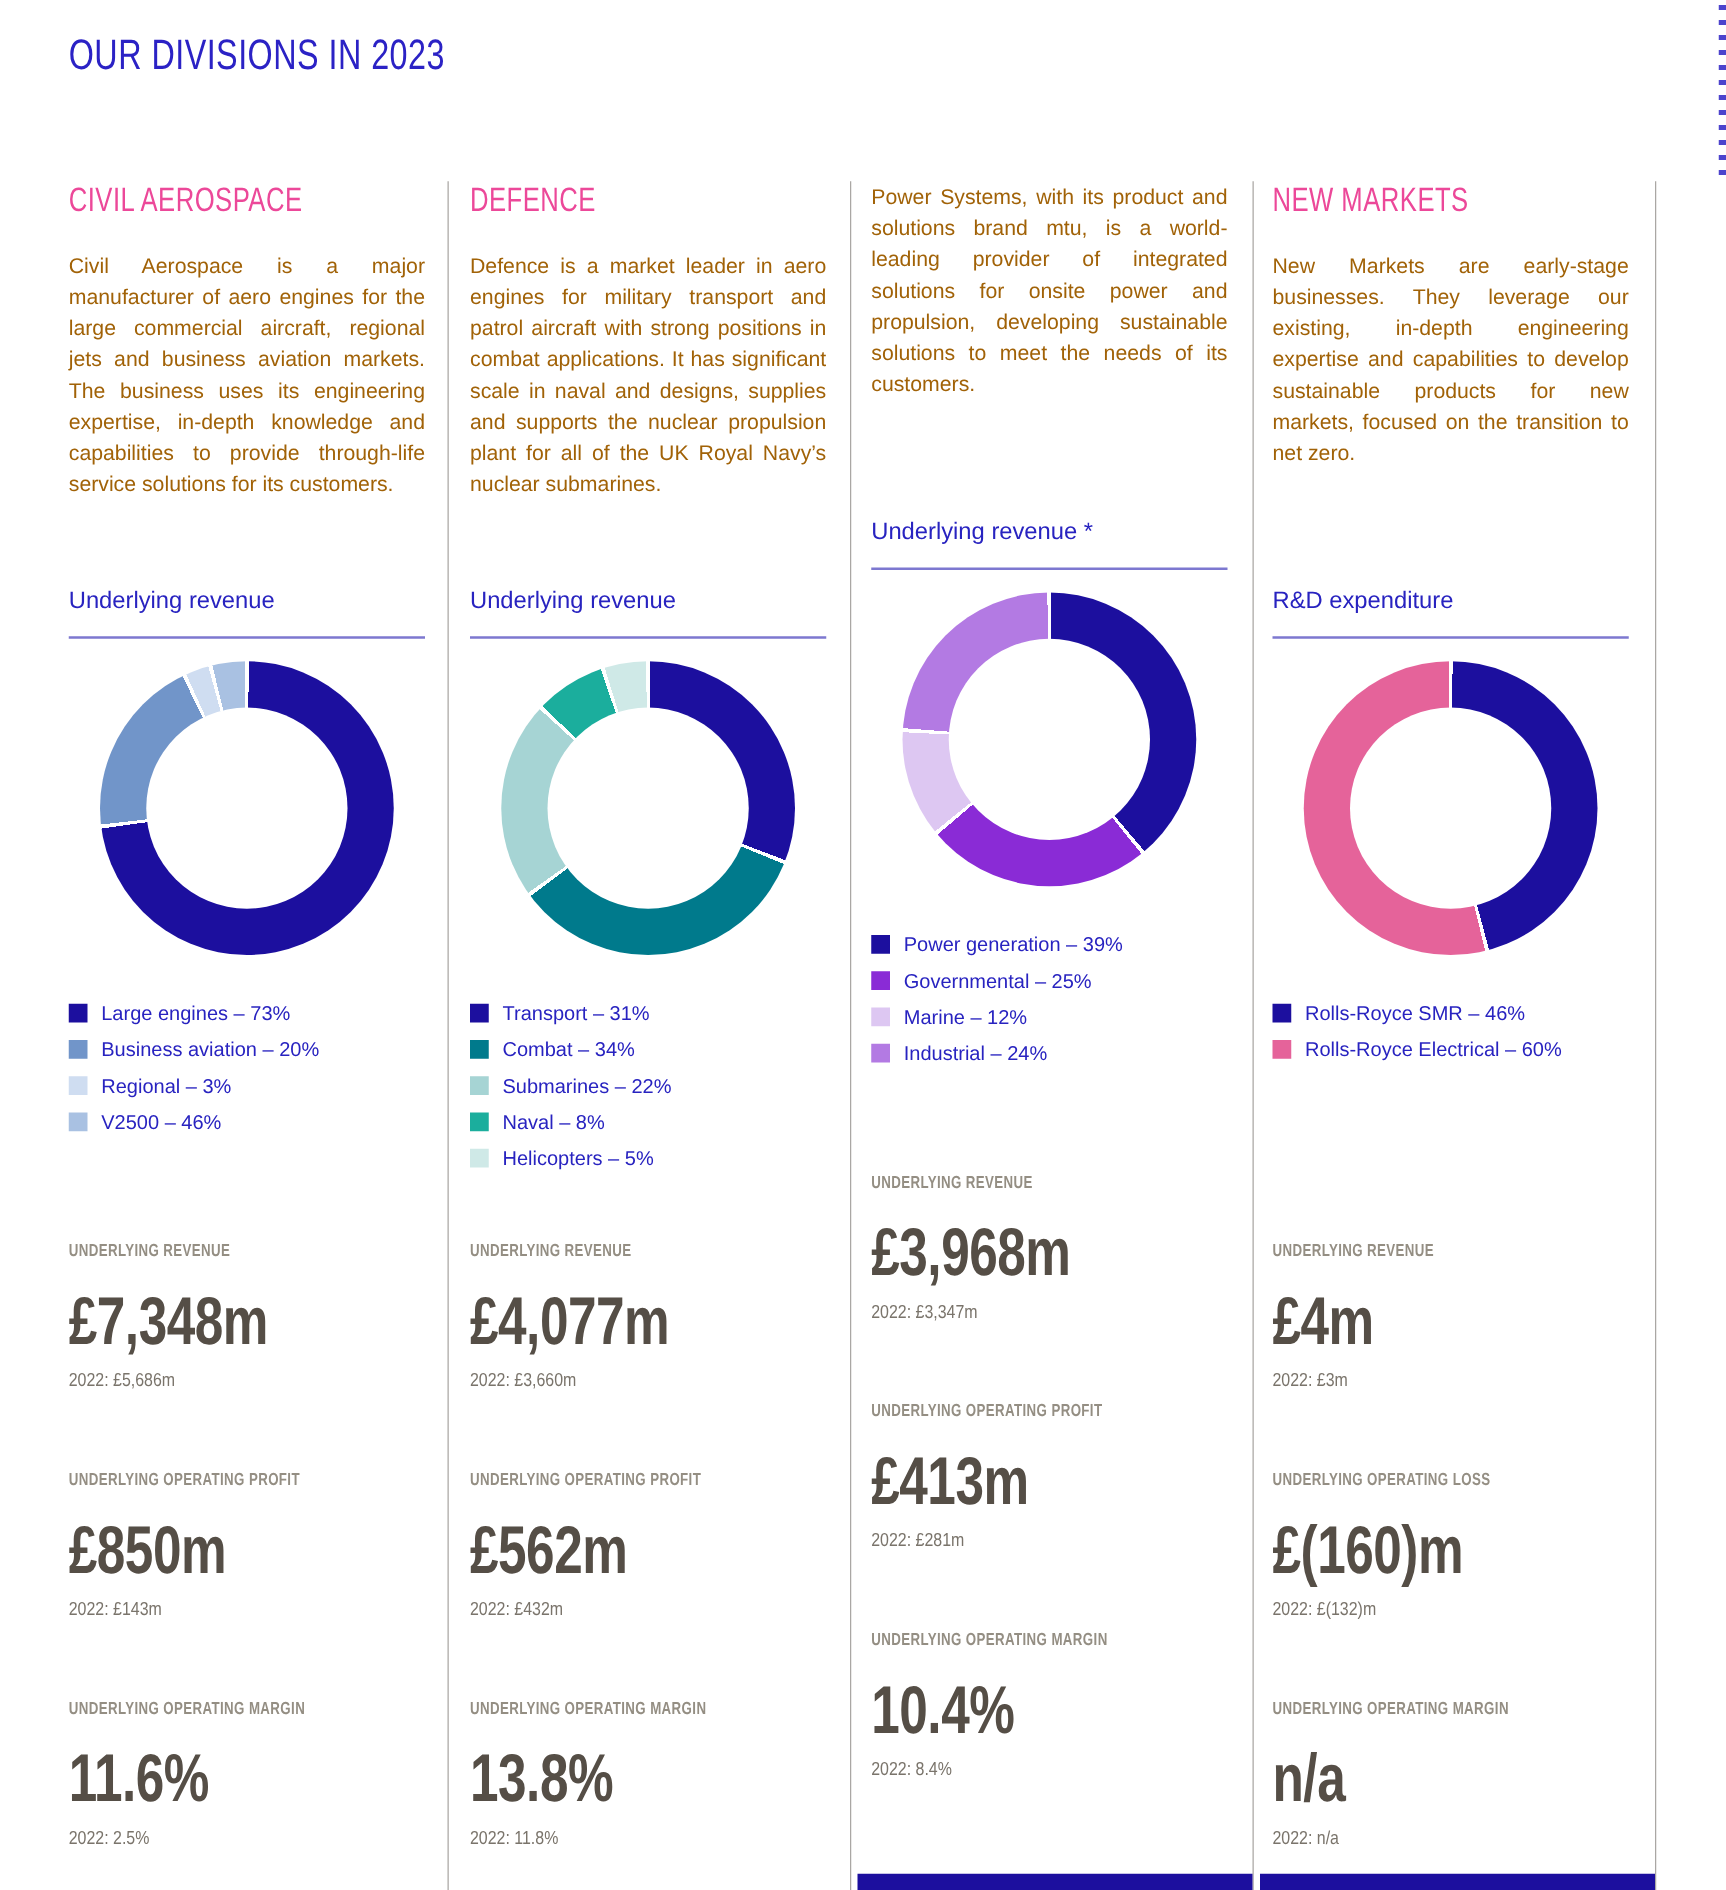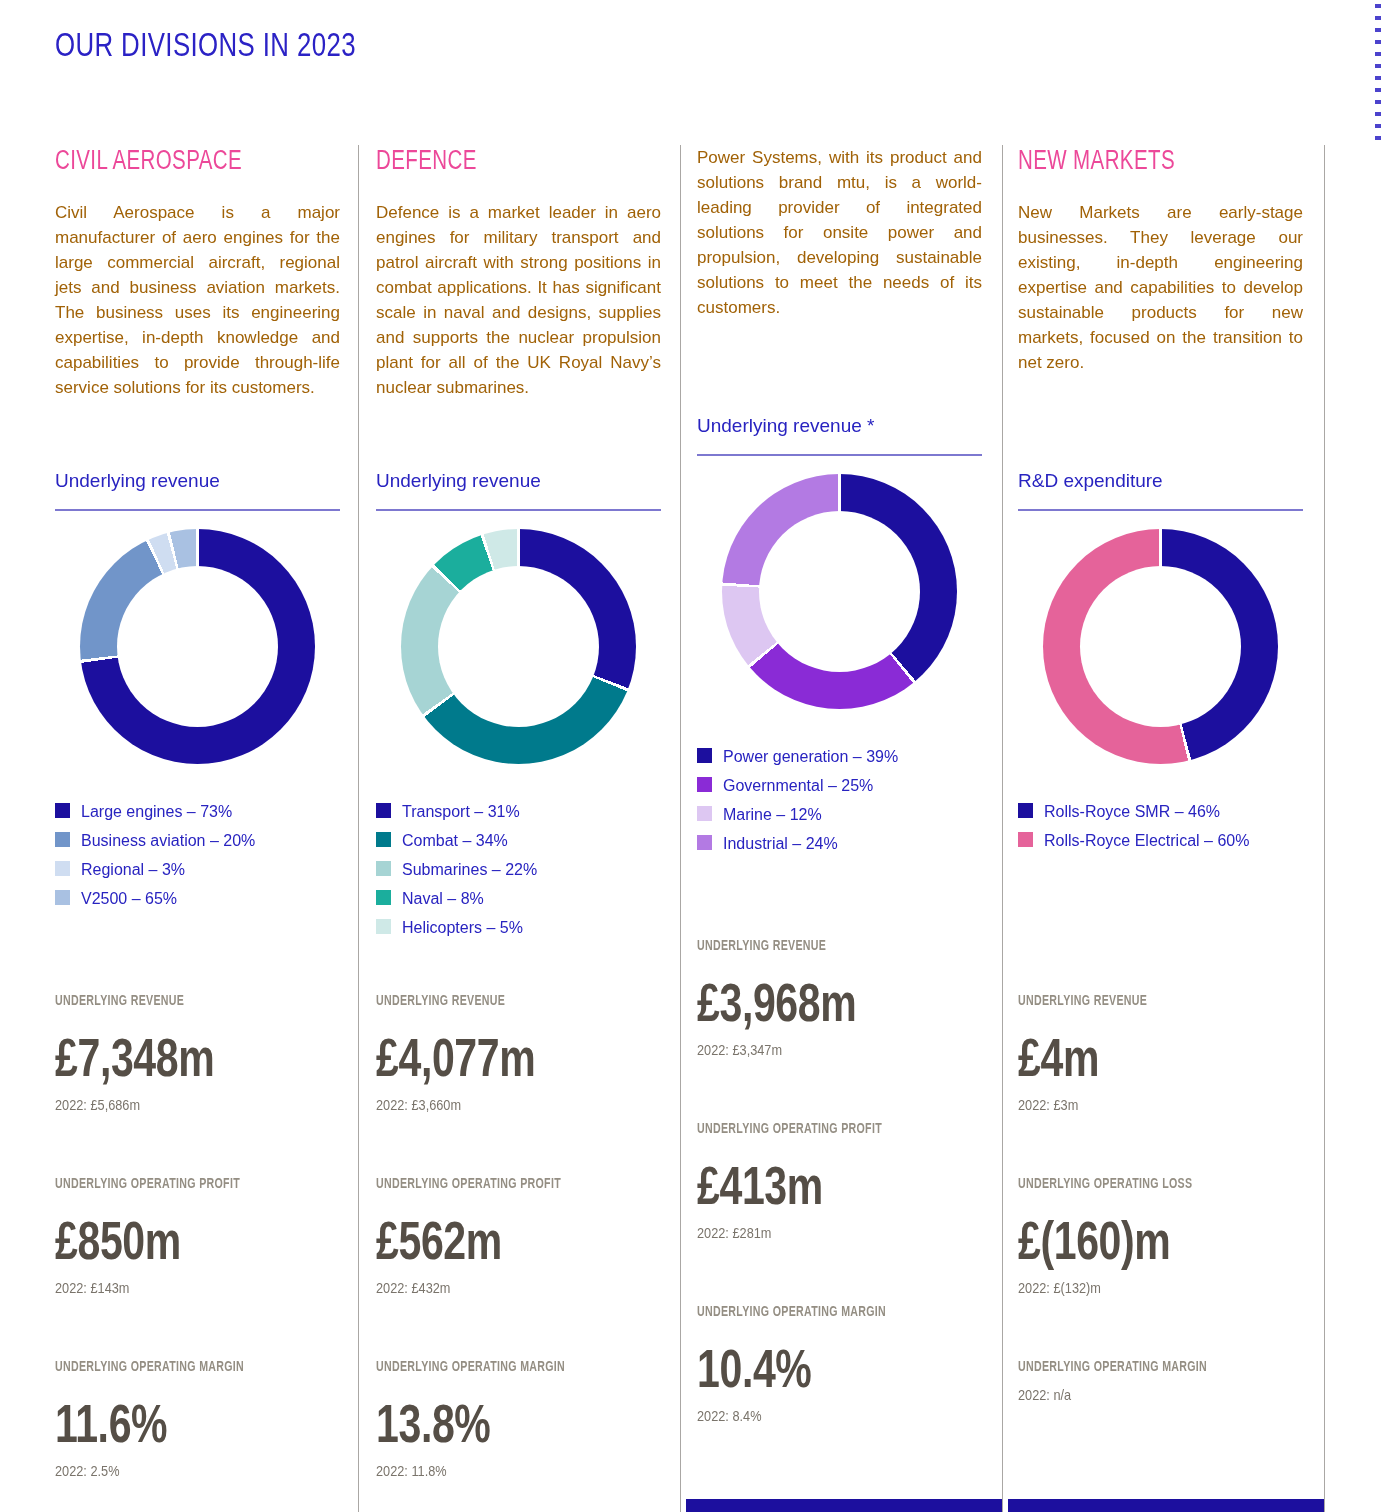--- a/index.html
+++ b/index.html
@@ -99,21 +99,21 @@
         <li>
           <span class="swatch" style="background: rgb(113, 149, 201);"></span>
           <span>Business aviation – 20%</span>
         </li>
         <li>
           <span class="swatch" style="background: rgb(207, 221, 241);"></span>
           <span>Regional – 3%</span>
         </li>
         <li>
           <span class="swatch" style="background: rgb(169, 193, 226);"></span>
-          <span>V2500 – 65%</span>
+          <span>V2500 – 46%</span>
         </li>
       </ul>
     <div class="metric">
       <div class="metric-label"><span class="cond">UNDERLYING REVENUE</span></div>
       <div class="metric-value"><span class="cond">£7,348m</span></div>
       <div class="metric-prior"><span class="cond85">2022: £5,686m</span></div>
     </div>
     <div class="metric">
       <div class="metric-label"><span class="cond">UNDERLYING OPERATING PROFIT</span></div>
       <div class="metric-value"><span class="cond">£850m</span></div>
@@ -235,20 +235,21 @@
       <div class="metric-value"><span class="cond">£4m</span></div>
       <div class="metric-prior"><span class="cond85">2022: £3m</span></div>
     </div>
     <div class="metric">
       <div class="metric-label"><span class="cond">UNDERLYING OPERATING LOSS</span></div>
       <div class="metric-value"><span class="cond">£(160)m</span></div>
       <div class="metric-prior"><span class="cond85">2022: £(132)m</span></div>
     </div>
     <div class="metric">
       <div class="metric-label"><span class="cond">UNDERLYING OPERATING MARGIN</span></div>
+      <div class="metric-value"><span class="cond">n/a</span></div>
       <div class="metric-prior"><span class="cond85">2022: n/a</span></div>
     </div>
   </section>
 
 </div>
 
 <div class="v-divider" id="divider-1"></div>
 <div class="v-divider" id="divider-2"></div>
 <div class="v-divider" id="divider-3"></div>
 <div class="v-divider" id="divider-4"></div>

